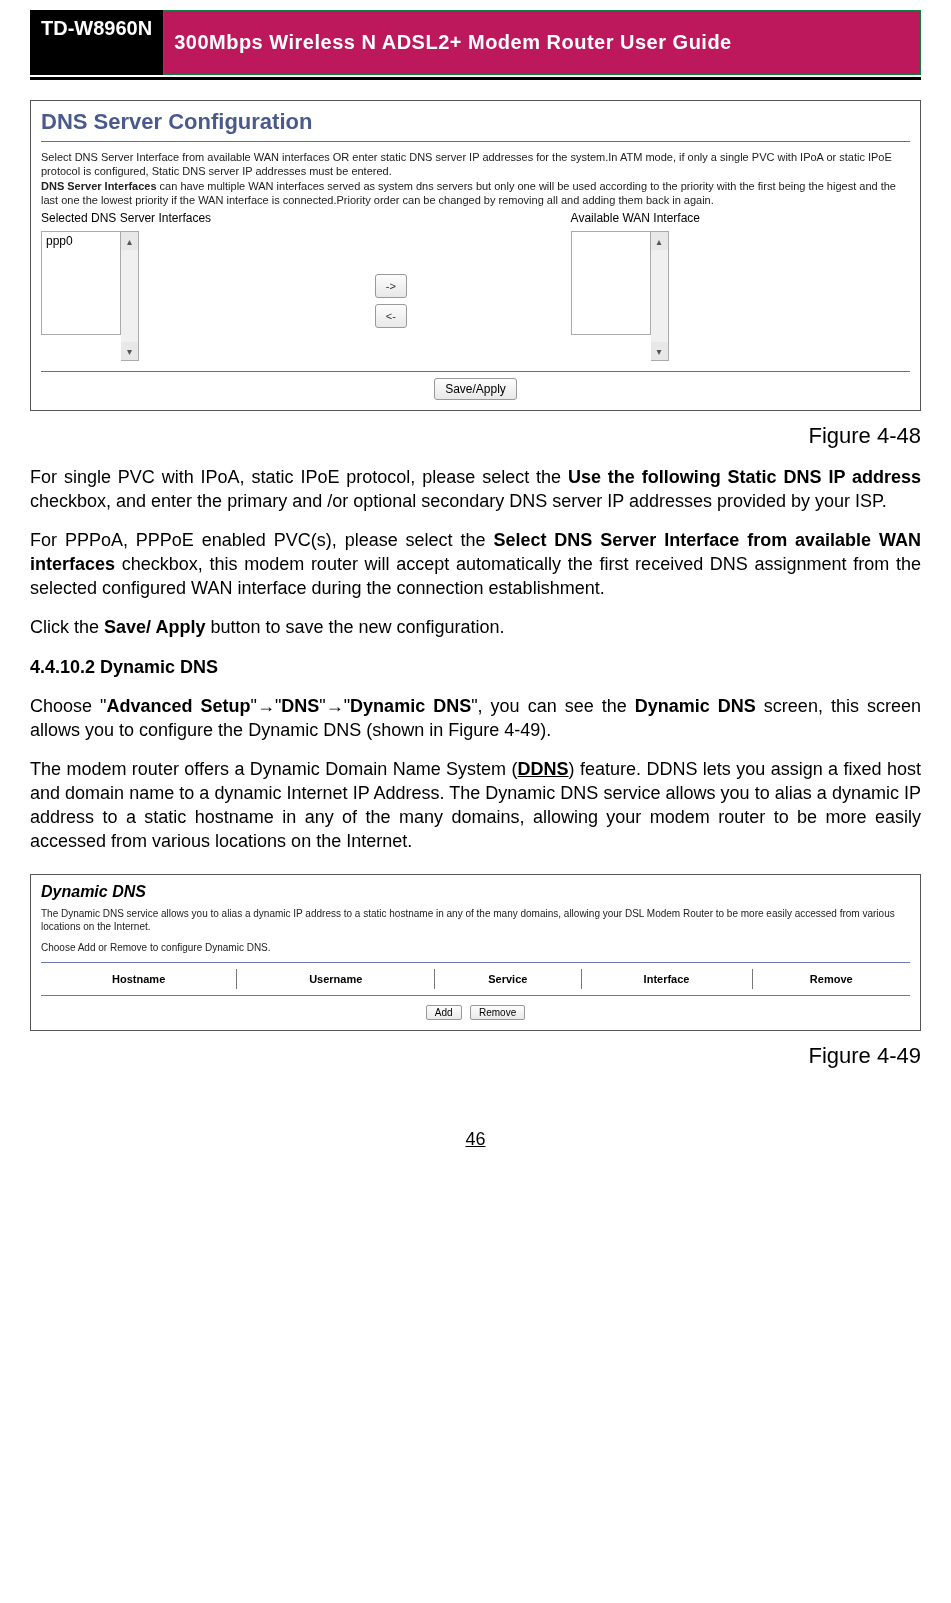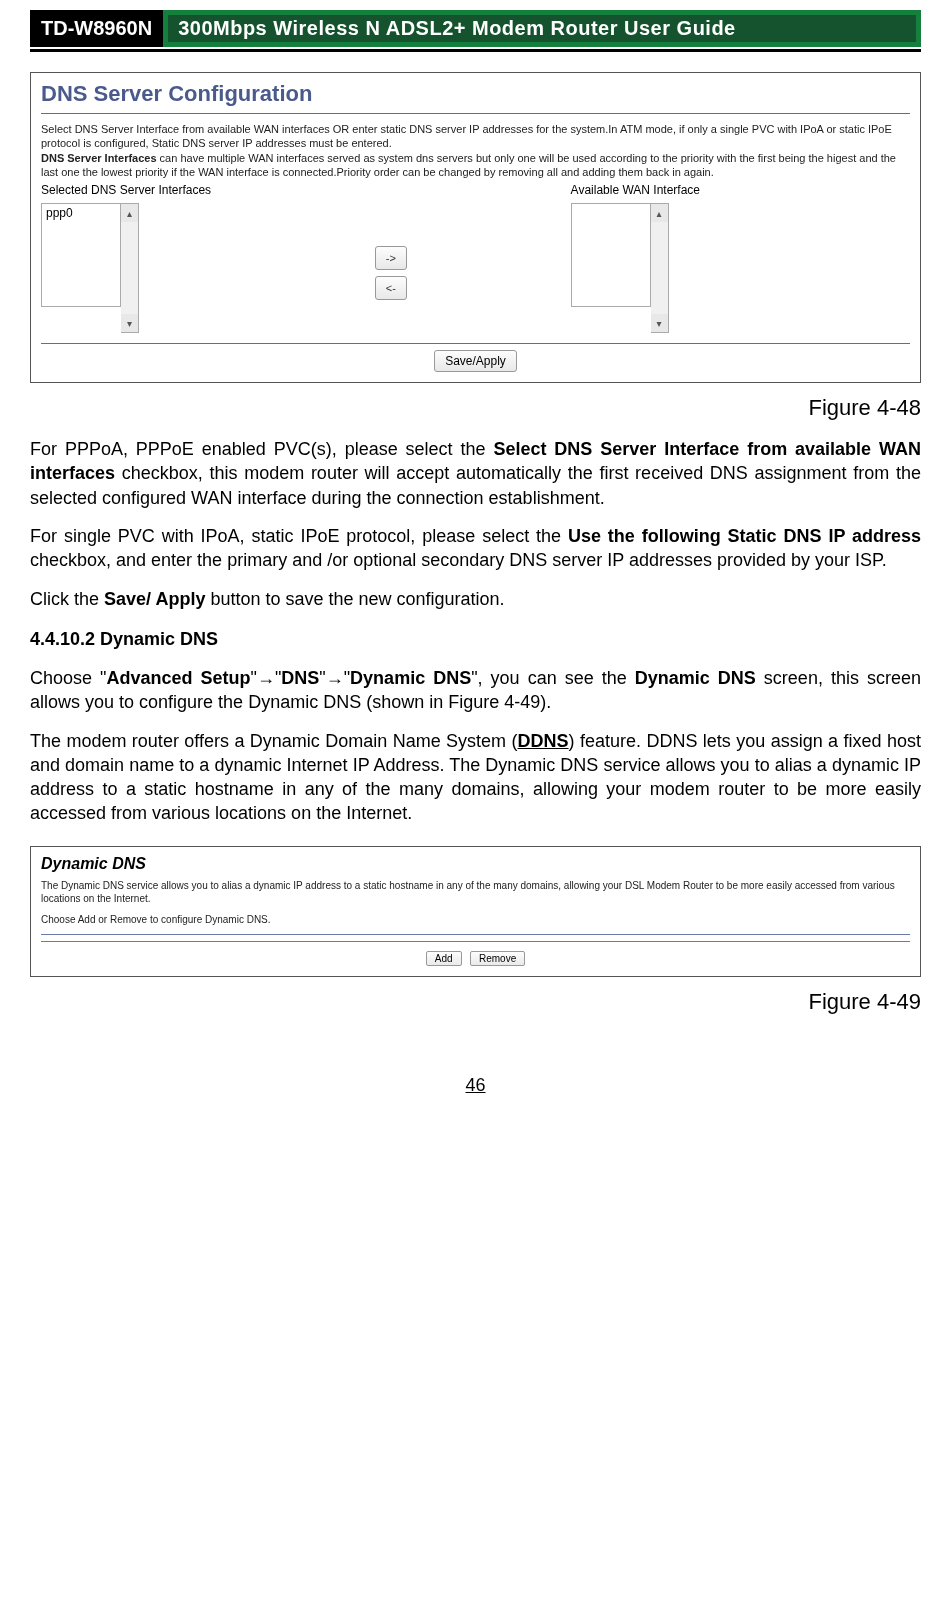--- a/index.html
+++ b/index.html
@@ -16,26 +16,26 @@
     .model-box {
       background: #000;
       color: #fff;
       font-weight: bold;
       font-size: 20px;
       padding: 6px 10px;
       border: 1px solid #000;
     }
     .title-box {
       flex: 1;
-      background: #14532d;
+      background: #be185d;
       color: #fff;
       font-weight: bold;
       font-size: 20px;
-      padding: 2px 10px;
-      border: 5px solid #15803d;
+      padding: 20px 10px;
+      border: 1px solid #15803d;
       letter-spacing: 0.5px;
     }
     .header-underline { border-bottom: 3px solid #000; margin-top: 2px; }
 
     .figure-wrap {
       border: 1px solid #555;
       margin-top: 20px;
       padding: 8px 10px 10px;
       background: #fff;
       font-family: Arial, sans-serif;
@@ -186,25 +186,25 @@
 
     <hr class="fig-hr2">
     <div class="center-btn">
       <button class="std-btn">Save/Apply</button>
     </div>
   </div>
 
   <div class="caption">Figure 4-48</div>
 
   <p class="body-text">
+    <span>For single PVC with IPoA, static IPoE protocol, please select the </span><b>Use the following Static DNS IP address</b><span> checkbox, and enter the primary and /or optional secondary DNS server IP addresses provided by your ISP.</span>
+  </p>
+
+  <p class="body-text">
     <span>For PPPoA, PPPoE enabled PVC(s), please select the </span><b>Select DNS Server Interface from available WAN interfaces</b><span> checkbox, this modem router will accept automatically the first received DNS assignment from the selected configured WAN interface during the connection establishment.</span>
-  </p>
-
-  <p class="body-text">
-    <span>For single PVC with IPoA, static IPoE protocol, please select the </span><b>Use the following Static DNS IP address</b><span> checkbox, and enter the primary and /or optional secondary DNS server IP addresses provided by your ISP.</span>
   </p>
 
   <p class="body-text">
     <span>Click the </span><b>Save/ Apply</b><span> button to save the new configuration.</span>
   </p>
 
   <div class="section-heading">4.4.10.2 Dynamic DNS</div>
 
   <p class="body-text">
     <span>Choose "</span><b>Advanced Setup</b><span>"</span><span class="arrow-span">→</span><span>"</span><b>DNS</b><span>"</span><span class="arrow-span">→</span><span>"</span><b>Dynamic DNS</b><span>", you can see the </span><b>Dynamic DNS</b><span> screen, this screen allows you to configure the Dynamic DNS (shown in Figure 4-49).</span>
@@ -212,20 +212,31 @@
 
   <p class="body-text">
     <span>The modem router offers a Dynamic Domain Name System (</span><b><u>DDNS</u></b><span>) feature. DDNS lets you assign a fixed host and domain name to a dynamic Internet IP Address. The Dynamic DNS service allows you to alias a dynamic IP address to a static hostname in any of the many domains, allowing your modem router to be more easily accessed from various locations on the Internet.</span>
   </p>
 
   <div class="figure-wrap">
     <div class="fig2-title">Dynamic DNS</div>
     <div class="fig2-text">The Dynamic DNS service allows you to alias a dynamic IP address to a static hostname in any of the many domains, allowing your DSL Modem Router to be more easily accessed from various locations on the Internet.</div>
     <div class="fig2-text">Choose Add or Remove to configure Dynamic DNS.</div>
     <hr class="tbl-hr">
+    <table class="dns-table">
+      <tbody>
+          <tr>
+        <th>Hostname</th>
+        <th>Username</th>
+        <th>Service</th>
+        <th>Interface</th>
+        <th>Remove</th>
+      </tr>
+    </tbody>
+      </table>
     <hr class="tbl-hr">
     <div class="btn-row">
       <button class="small-btn">Add</button>
       <button class="small-btn">Remove</button>
     </div>
   </div>
 
   <div class="caption">Figure 4-49</div>
 
   <div class="page-number">46</div>

